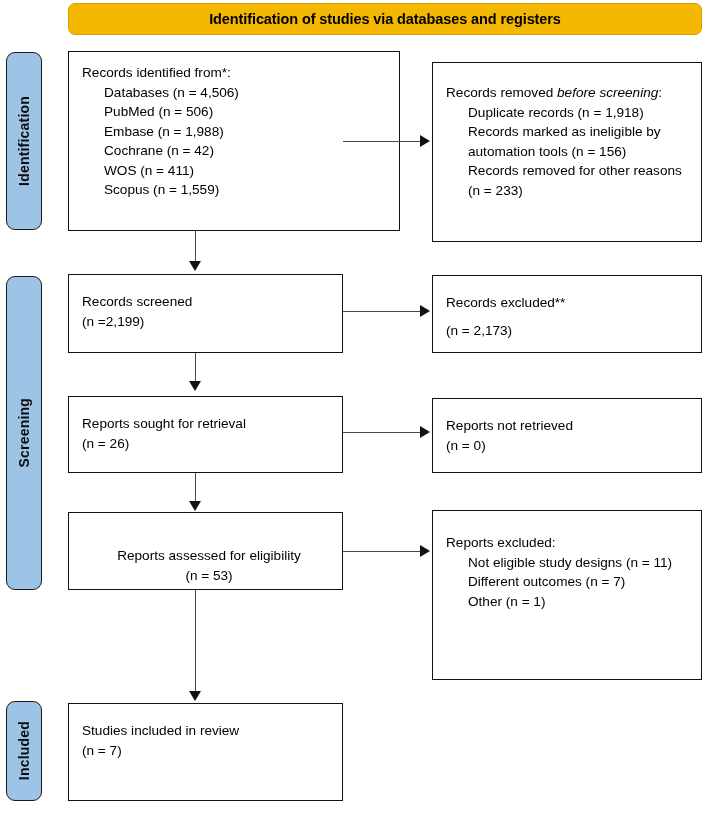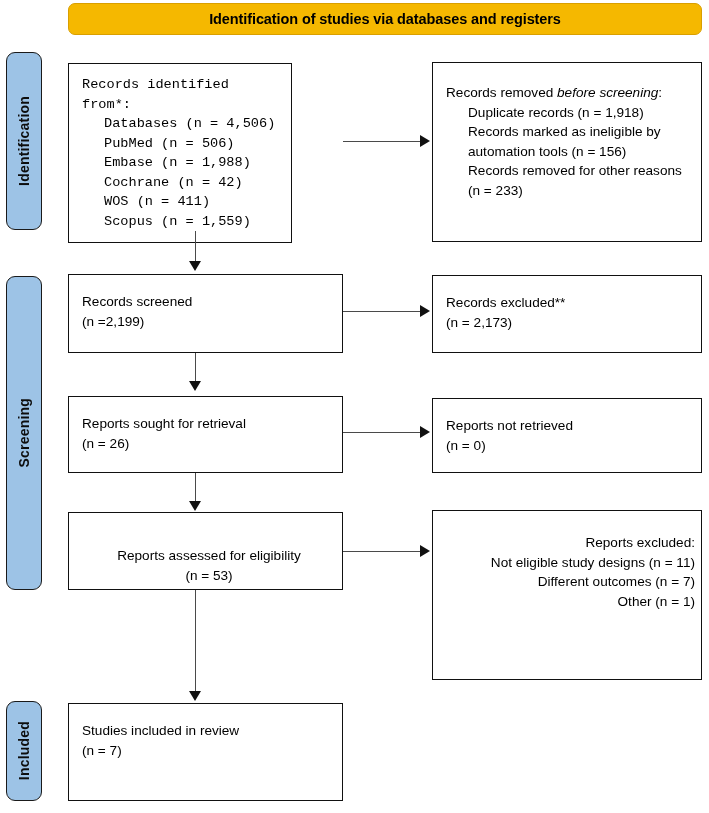--- a/index.html
+++ b/index.html
@@ -128,21 +128,21 @@
   <div class="stage" style="top:52px; height:178px;">
     <span class="stage-label">Identification</span>
   </div>
   <div class="stage" style="top:276px; height:314px;">
     <span class="stage-label">Screening</span>
   </div>
   <div class="stage" style="top:701px; height:100px;">
     <span class="stage-label">Included</span>
   </div>
 
-  <div class="box" style="left:68px; top:63px; width:224px; height:180px;font-family:Liberation Mono, monospace;">
+  <div class="box" style="left:68px; top:51px; width:332px; height:180px;">
     <div class="box-text" style="top:11px;">
       <span>Records identified from*:</span>
       <span class="ind">Databases (n = 4,506)</span>
       <span class="ind">PubMed (n = 506)</span>
       <span class="ind">Embase (n = 1,988)</span>
       <span class="ind">Cochrane (n = 42)</span>
       <span class="ind">WOS (n = 411)</span>
       <span class="ind">Scopus (n = 1,559)</span>
     </div>
   </div>
@@ -165,21 +165,21 @@
   <div class="box" style="left:68px; top:274px; width:275px; height:79px;">
     <div class="box-text" style="top:17px;">
       <span>Records screened</span>
       <span style="display:block;">(n =2,199)</span>
     </div>
   </div>
 
   <div class="box" style="left:432px; top:275px; width:270px; height:78px;text-decoration:underline;">
     <div class="box-text" style="top:17px;">
       <span>Records excluded**</span>
-      <span style="display:block;">(n = 2,173)</span>
+      <span style="display:block;margin-top:8px;">(n = 2,173)</span>
     </div>
   </div>
 
   <div class="hline" style="left:343px; top:311px; width:79px;"></div>
   <div class="arrow-right" style="left:420px; top:305px;"></div>
 
   <div class="vline" style="left:195px; top:353px; height:28px;"></div>
   <div class="arrow-down" style="left:189px; top:381px;"></div>
 
   <div class="box" style="left:68px; top:396px; width:275px; height:77px;">
@@ -202,21 +202,21 @@
   <div class="vline" style="left:195px; top:473px; height:28px;"></div>
   <div class="arrow-down" style="left:189px; top:501px;"></div>
 
   <div class="box" style="left:68px; top:512px; width:275px; height:78px;">
     <div class="box-text" style="top:33px;text-align:center;">
       <span>Reports assessed for eligibility</span>
       <span style="display:block;">(n = 53)</span>
     </div>
   </div>
 
-  <div class="box" style="left:432px; top:510px; width:270px; height:170px;text-align:right;">
+  <div class="box" style="left:432px; top:510px; width:270px; height:170px;">
     <div class="box-text" style="top:22px;">
       <span>Reports excluded:</span>
       <span class="ind">Not eligible study designs (n = 11)</span>
       <span class="ind">Different outcomes (n = 7)</span>
       <span class="ind">Other (n = 1)</span>
     </div>
   </div>
 
   <div class="hline" style="left:343px; top:551px; width:79px;"></div>
   <div class="arrow-right" style="left:420px; top:545px;"></div>

